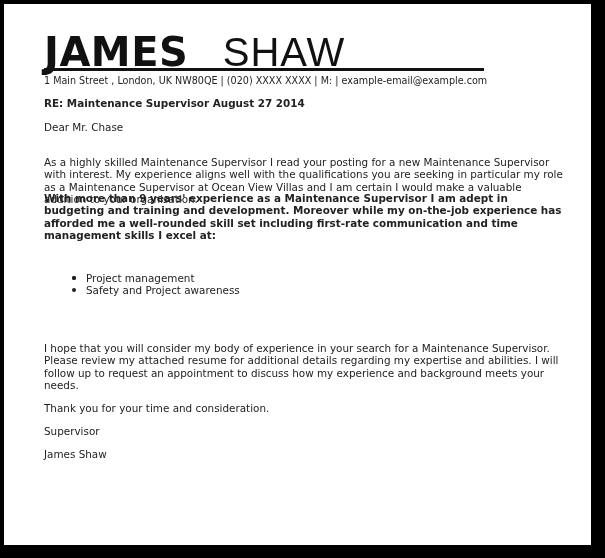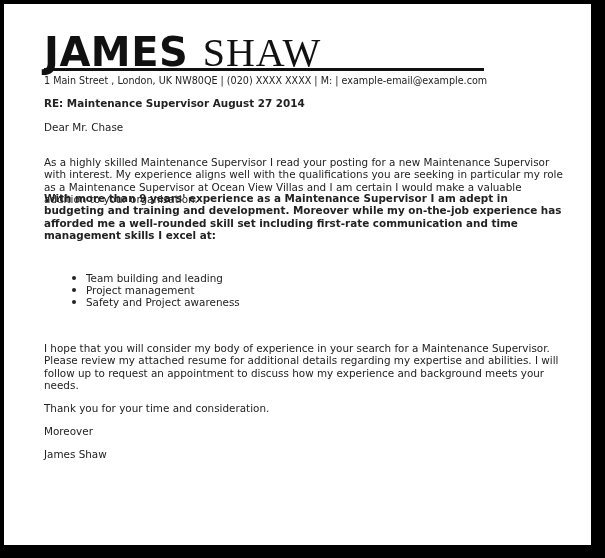--- a/index.html
+++ b/index.html
@@ -38,22 +38,23 @@
       line-height: 44px;
       letter-spacing: 0.5px;
       color: #111;
       white-space: nowrap;
     }
     .name .first {
       font-weight: bold;
     }
     .name .last {
       font-weight: normal;
-      font-family: Liberation Serif, serif;
+      font-family: Liberation Sans, sans-serif;
       letter-spacing: 1px;
+      margin-left: 20px;
     }
     .rule {
       position: absolute;
       top: 64px;
       left: 0;
       width: 440px;
       height: 3px;
       background: #111;
     }
     .contact {
@@ -119,30 +120,29 @@
     <div class="contact">1 Main Street , London, UK NW80QE | (020) XXXX XXXX | M: | example-email@example.com</div>
 
     <p class="body-text re">RE: Maintenance Supervisor August 27 2014</p>
     <p class="body-text salutation">Dear Mr. Chase</p>
     <p class="body-text p1">As a highly skilled Maintenance Supervisor I read your posting for a new Maintenance Supervisor with interest. My experience aligns well with the qualifications you are seeking in particular my role as a Maintenance Supervisor at Ocean View Villas and I am certain I would make a valuable addition to your organisation.</p>
     <p class="body-text p2">With more than 9 years' experience as a Maintenance Supervisor I am adept in budgeting and training and development. Moreover while my on-the-job experience has afforded me a well-rounded skill set including first-rate communication and time management skills I excel at:</p>
 
     <ul class="skills">
       <li>
         <span class="bullet"></span>
-        <span>Team building and leading</span>
       </li>
       <li>
         <span class="bullet"></span>
         <span>Project management</span>
       </li>
       <li>
         <span class="bullet"></span>
         <span>Safety and Project awareness</span>
       </li>
     </ul>
 
     <p class="body-text p3">I hope that you will consider my body of experience in your search for a Maintenance Supervisor. Please review my attached resume for additional details regarding my expertise and abilities. I will follow up to request an appointment to discuss how my experience and background meets your needs.</p>
     <p class="body-text thanks">Thank you for your time and consideration.</p>
-    <p class="body-text closing">Moreover</p>
+    <p class="body-text closing">Supervisor</p>
     <p class="body-text signature">James Shaw</p>
   </div>
 </div>
 
 </body></html>

